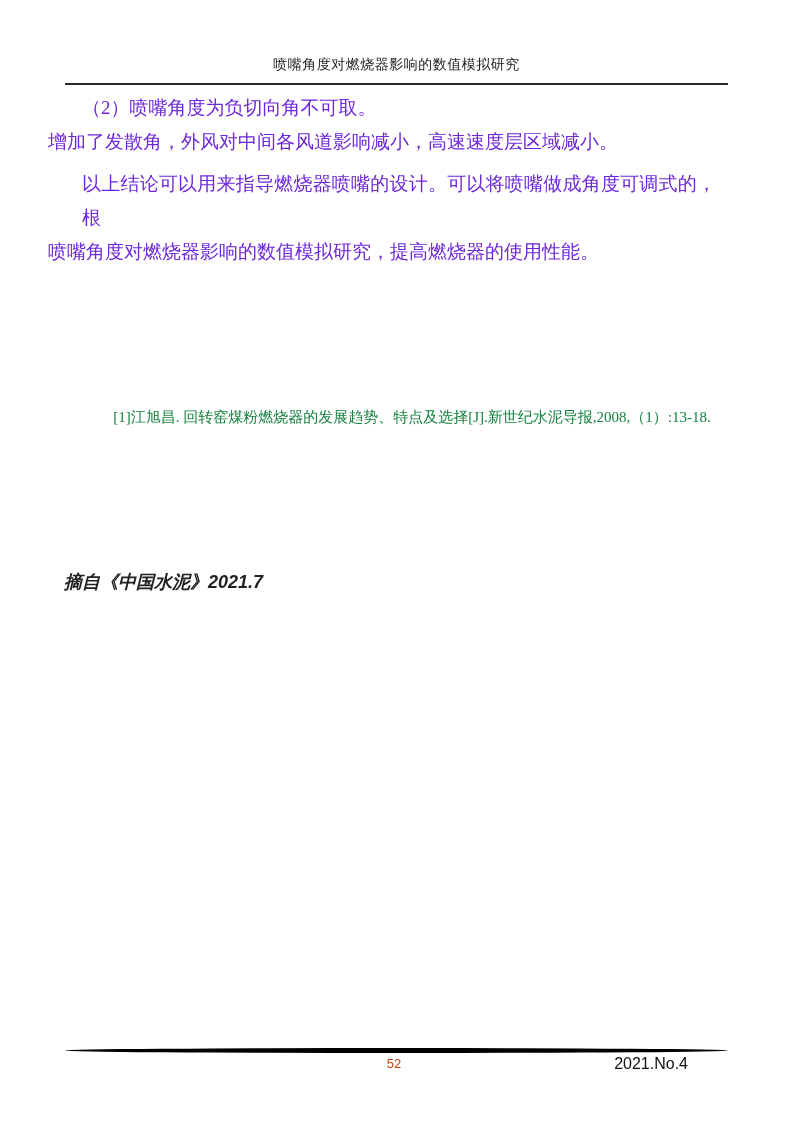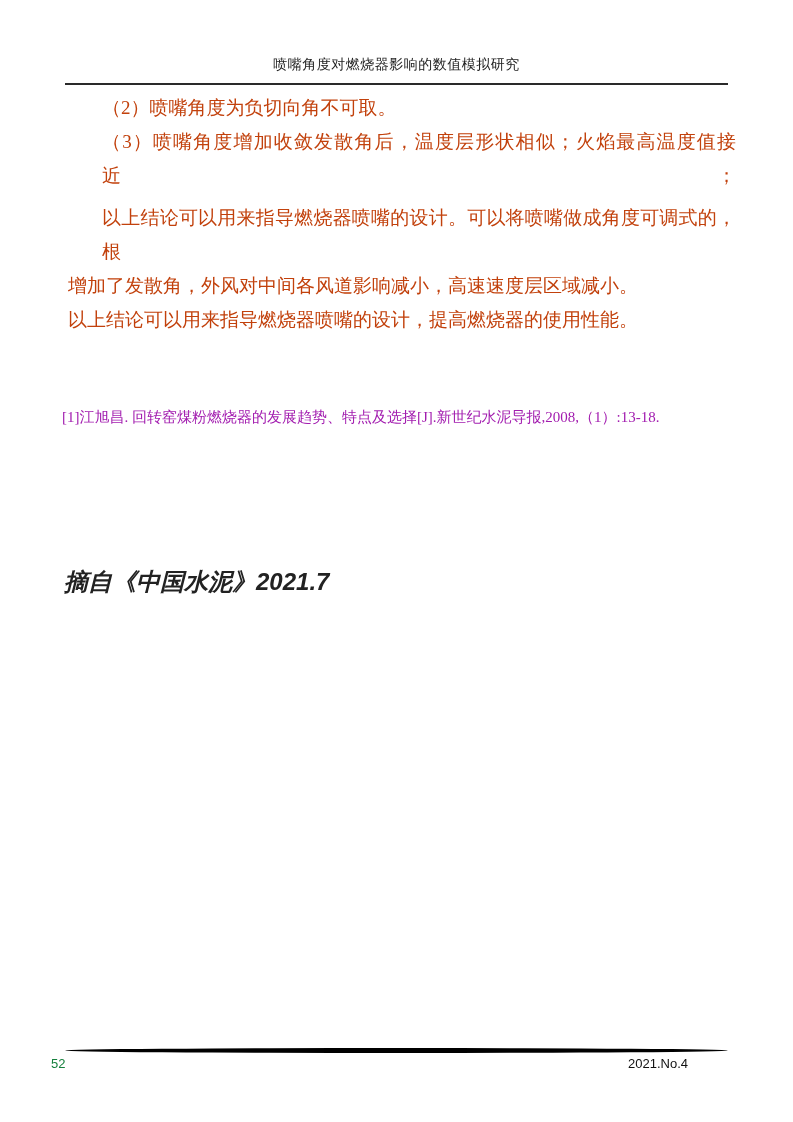--- a/index.html
+++ b/index.html
@@ -35,25 +35,25 @@
     left: 65px;
     width: 663px;
     height: 2px;
     background: #2a2a2a;
   }
 
   
   .body-text {
     position: absolute;
     top: 91px;
-    left: 68px;
+    left: 48px;
     width: 668px;
     font-size: 19px;
     line-height: 34px;
-    color: #c2410c;
+    color: #6d28d9;
   }
   .body-line {
     width: 100%;
   }
   .body-line.fill {
     text-align: justify;
     text-align-last: justify;
     text-justify: inter-character;
   }
   .body-line.indent {
@@ -75,83 +75,83 @@
     font-size: 16px;
     font-weight: bold;
     line-height: 24px;
     margin-bottom: 6px;
     color: #111;
   }
   .reference-item {
     font-size: 15px;
     line-height: 26px;
     white-space: nowrap;
-    color: #a21caf;
+    color: #15803d;
+    text-align: center;
   }
 
   
   .source-note {
     position: absolute;
     top: 570px;
     left: 64px;
     font-family: "Liberation Sans", "DejaVu Sans", sans-serif;
     font-style: italic;
     font-weight: 600;
-    font-size: 24px;
+    font-size: 18px;
     line-height: 24px;
     color: #222;
   }
 
   
   .footer-rule {
     position: absolute;
     top: 1048px;
     left: 65px;
     width: 663px;
     height: 5px;
     background: #000;
     border-radius: 50%;
   }
   .footer-page-number {
     position: absolute;
     top: 1056px;
-    left: 51px;
+    left: 65px;
     width: 658px;
-    text-align: left;
+    text-align: center;
     font-family: "Liberation Sans", "DejaVu Sans", sans-serif;
     font-size: 13px;
     line-height: 16px;
-    color: #15803d;
+    color: #c2410c;
   }
   .footer-issue {
     position: absolute;
     top: 1056px;
     right: 105px;
     font-family: "Liberation Sans", "DejaVu Sans", sans-serif;
-    font-size: 13px;
+    font-size: 16px;
     line-height: 16px;
     color: #111;
     margin-left: 28px;
   }
 </style>
 </head>
 <body>
 
 <div class="page">
 
   <div class="header-title">喷嘴角度对燃烧器影响的数值模拟研究</div>
 
   <div class="header-rule"></div>
 
   <div class="body-text">
     <div class="body-line indent">（2）喷嘴角度为负切向角不可取。</div>
-    <div class="body-line indent fill">（3）喷嘴角度增加收敛发散角后，温度层形状相似；火焰最高温度值接近；</div>
+    <div class="body-line">增加了发散角，外风对中间各风道影响减小，高速速度层区域减小。</div>
     <div class="body-line indent fill para-gap">以上结论可以用来指导燃烧器喷嘴的设计。可以将喷嘴做成角度可调式的，根</div>
-    <div class="body-line">增加了发散角，外风对中间各风道影响减小，高速速度层区域减小。</div>
-    <div class="body-line">以上结论可以用来指导燃烧器喷嘴的设计，提高燃烧器的使用性能。</div>
+    <div class="body-line">喷嘴角度对燃烧器影响的数值模拟研究，提高燃烧器的使用性能。</div>
   </div>
 
   <div class="references">
     <div class="reference-item">[1]江旭昌. 回转窑煤粉燃烧器的发展趋势、特点及选择[J].新世纪水泥导报,2008,（1）:13-18.</div>
   </div>
 
   <div class="source-note">摘自《中国水泥》2021.7</div>
 
   <div class="footer-rule"></div>
 

